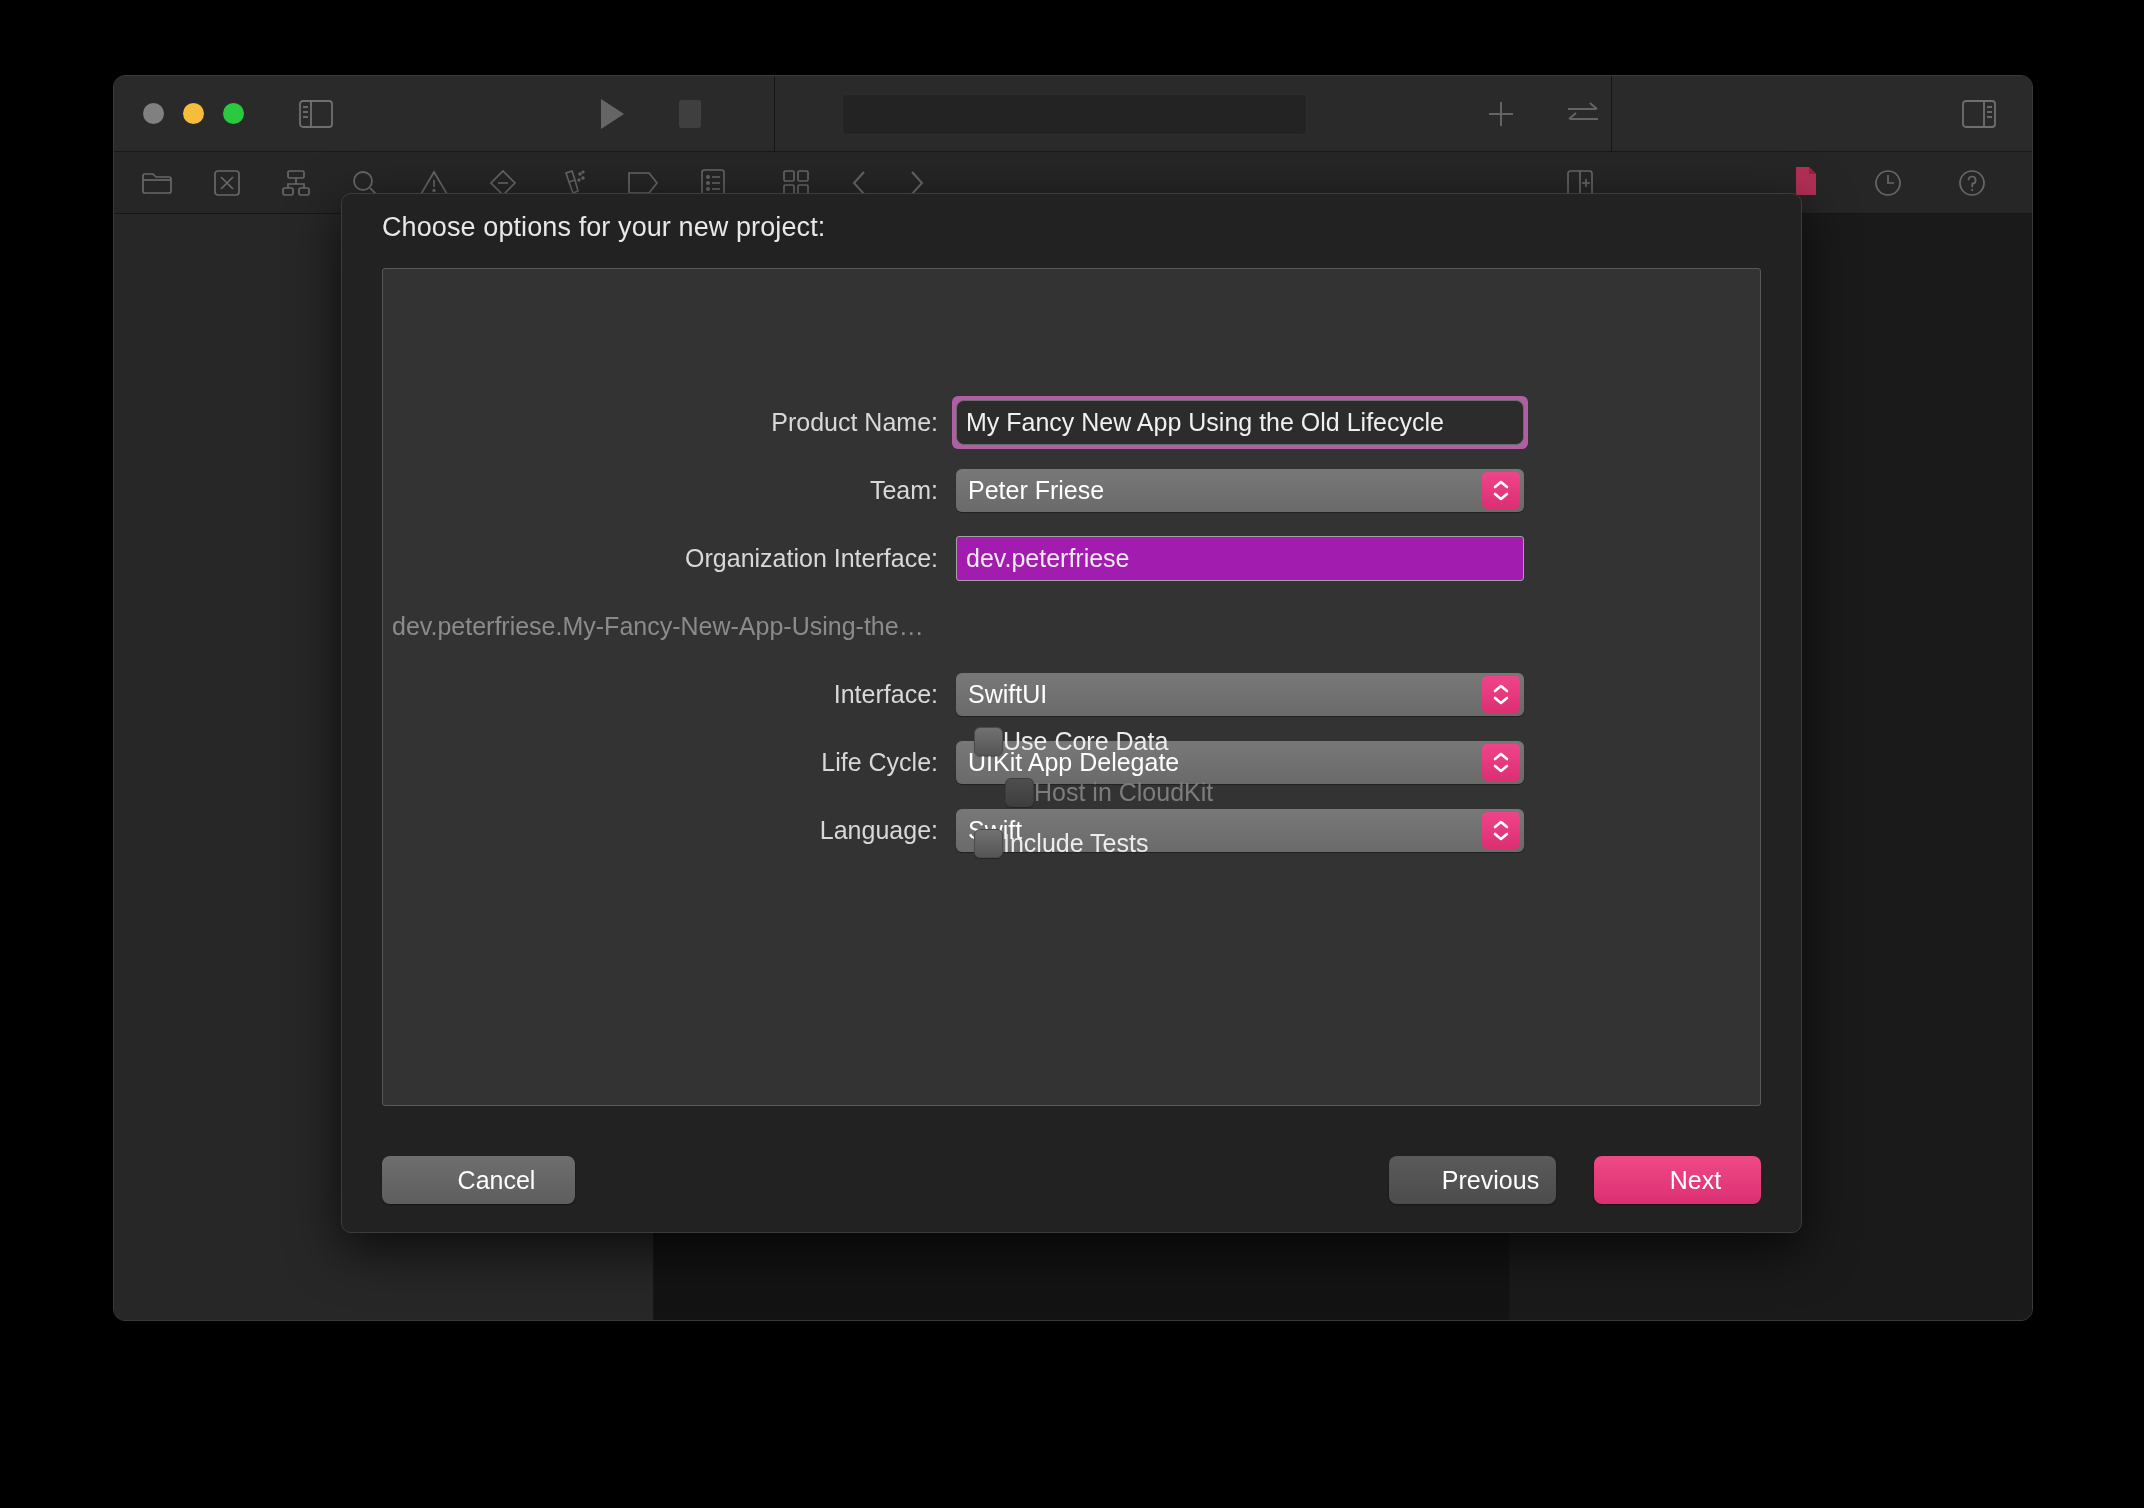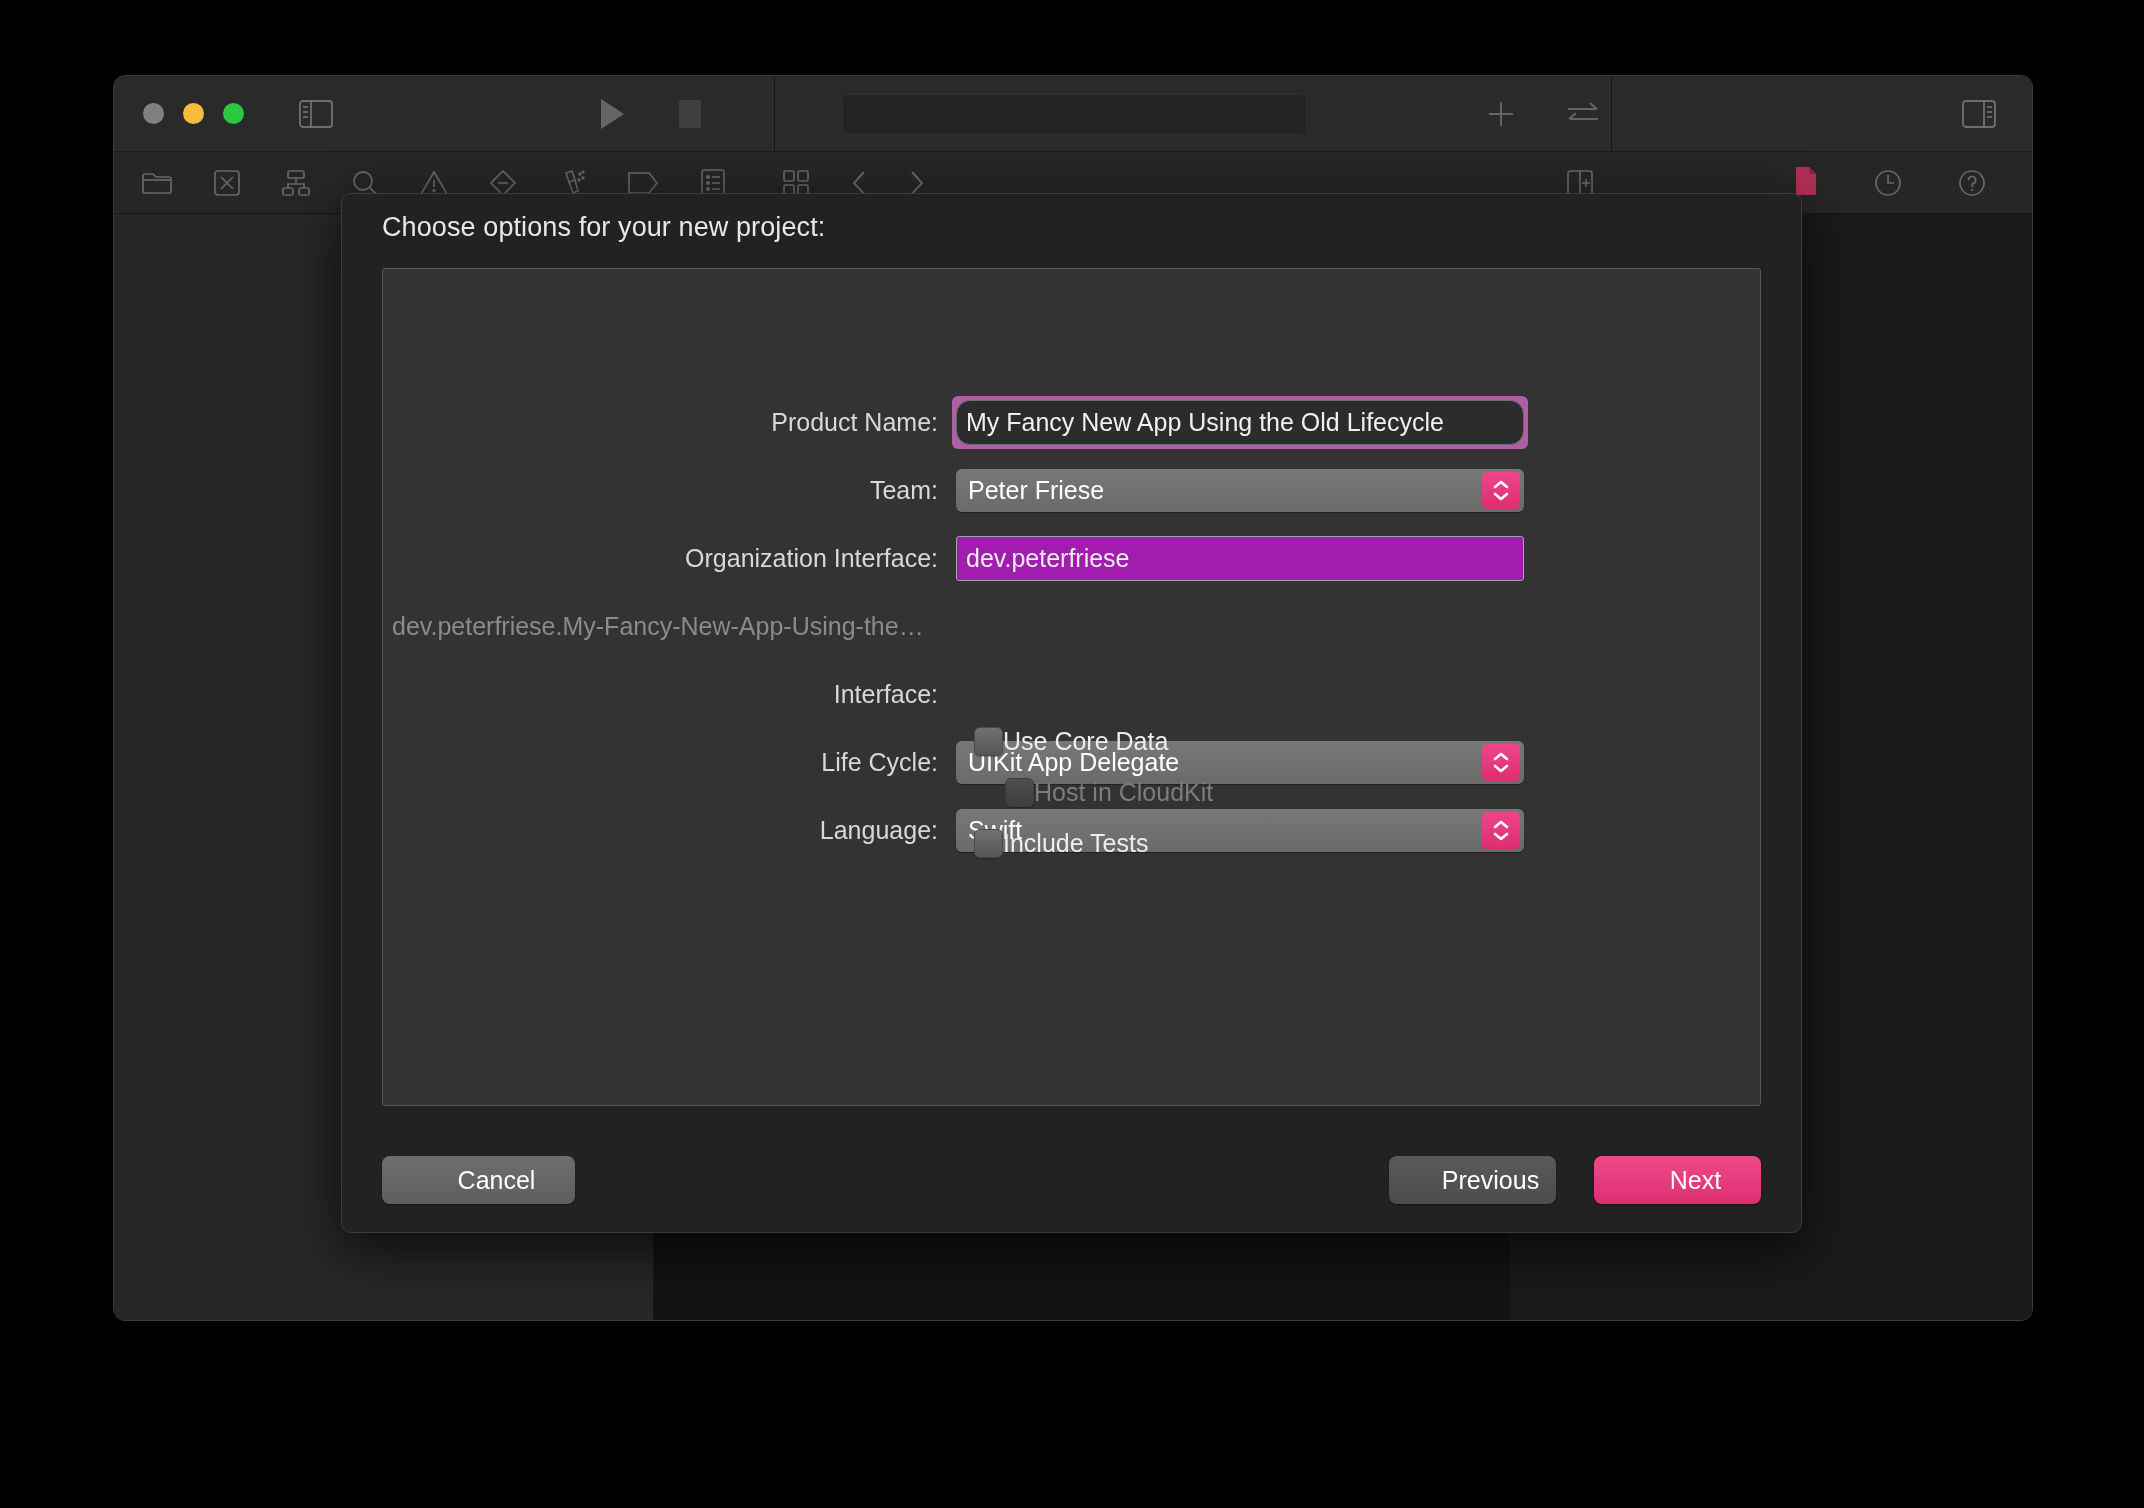--- a/index.html
+++ b/index.html
@@ -191,21 +191,21 @@
     width: 576px; height: 53px;
     border-radius: 6px;
     background: #b05fa5;
   }
   .tf-focused {
     position: absolute;
     left: 0; top: 0;
     width: 568px; height: 45px;
     background: #2c2c2c;
     border: 1px solid #6b6b6b;
-    border-radius: 14px;
+    border-radius: 8px;
     display: flex;
     align-items: center;
     padding: 0 9px;
     font-size: 25px;
     color: #f0f0f0;
     white-space: nowrap;
     overflow: hidden;
   }
 
   
@@ -566,20 +566,33 @@
         </div>
 
         <div class="row">
           <div class="ctrl">
             <div class="readonly-val">dev.peterfriese.My-Fancy-New-App-Using-the…</div>
           </div>
         </div>
 
         <div class="row">
           <div class="lbl">Interface:</div>
+          <div class="ctrl">
+            <div class="popup">
+              <span>SwiftUI</span>
+              <span class="popup-arrows">
+                <svg width="18" height="9" viewBox="0 0 18 9" fill="none" stroke="#ffffff" stroke-width="2.6" stroke-linecap="round" stroke-linejoin="round">
+                    <path d="M3 7 L9 2 L15 7"></path>
+                  </svg>
+                <svg width="18" height="9" viewBox="0 0 18 9" fill="none" stroke="#ffffff" stroke-width="2.6" stroke-linecap="round" stroke-linejoin="round">
+                    <path d="M3 2 L9 7 L15 2"></path>
+                  </svg>
+              </span>
+            </div>
+          </div>
         </div>
 
         <div class="row">
           <div class="lbl">Life Cycle:</div>
           <div class="ctrl">
             <div class="popup">
               <span>UIKit App Delegate</span>
               <span class="popup-arrows">
                 <svg width="18" height="9" viewBox="0 0 18 9" fill="none" stroke="#ffffff" stroke-width="2.6" stroke-linecap="round" stroke-linejoin="round">
                     <path d="M3 7 L9 2 L15 7"></path>

